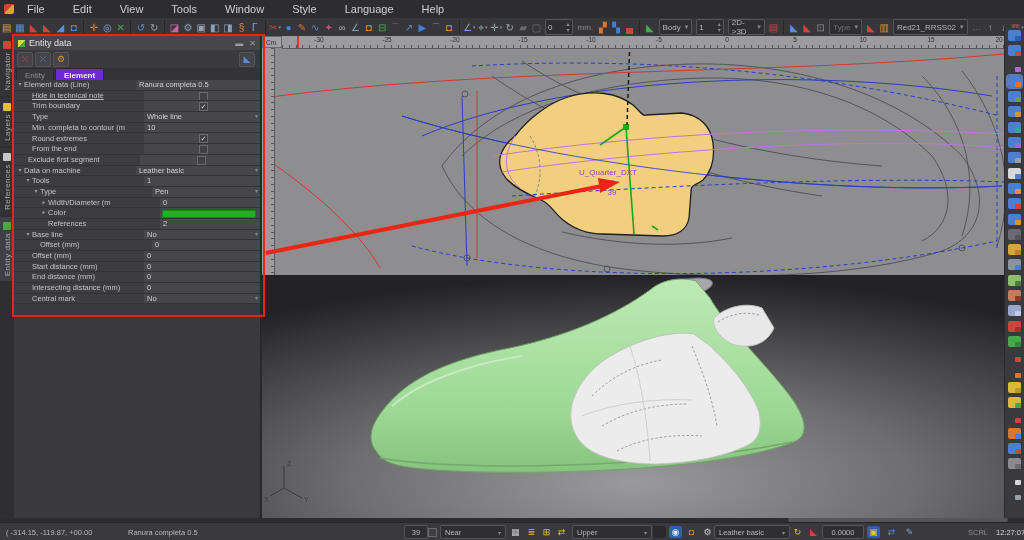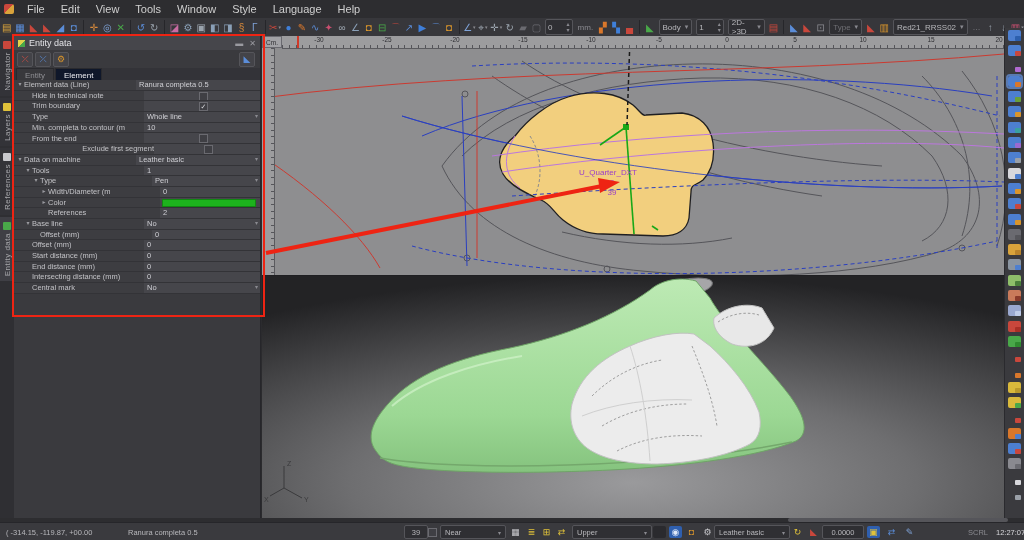--- a/index.html
+++ b/index.html
@@ -37,21 +37,21 @@
   .p-head{height:14px;background:#46464b;display:flex;align-items:center;font-size:9px;color:#e2e2e6;padding:0 4px;}
   .p-head .pic{width:7px;height:7px;background:linear-gradient(135deg,#e0d24a 50%,#49a849 50%);margin-right:4px;}
   .p-head .sp{flex:1;}
   .p-head .hb{color:#9a9aa0;font-size:8px;margin-left:6px;cursor:default;}
   .p-tools{height:16px;display:flex;align-items:center;padding:1px 3px;background:#3a3a3e;}
   .p-tools .pt{width:14px;height:13px;margin-right:2px;border:1px solid #55555a;border-radius:2px;
                display:flex;align-items:center;justify-content:center;font-size:9px;background:#434348;}
   .p-tools .sp{flex:1;}
   .p-tabs{height:14px;display:flex;align-items:flex-end;background:#333338;padding-left:2px;}
   .p-tab{font-size:8px;color:#8f8f94;background:#38383c;padding:2px 8px;margin-right:1px;border:1px solid #2a2a2e;border-bottom:none;cursor:default;}
-  .p-tab.active{color:#ececf0;background:#0f172a;}
+  .p-tab.active{color:#ececf0;background:#6d28d9;font-weight:bold;}
   .grid{position:absolute;left:0;top:44px;right:0;}
   .row{display:flex;height:9.7px;border-bottom:1px solid #333337;font-size:7.5px;line-height:9.5px;}
   .cl{width:120px;background:#3d3d41;color:#c2c2c6;white-space:nowrap;overflow:hidden;display:flex;align-items:center;}
   .cl .ar{width:8px;color:#9a9aa0;font-size:6px;text-align:center;flex:none;}
   .cv{flex:1;background:#46464b;color:#cfcfd4;padding-left:3px;position:relative;white-space:nowrap;overflow:hidden;}
   .cv .car{position:absolute;right:2px;top:0;color:#8a8a90;font-size:6px;}
   .chk{display:inline-block;width:7px;height:7px;border:1px solid #6a6a70;background:#3f3f44;margin-top:1px;
        font-size:7px;line-height:7px;color:#d8d8dc;text-align:center;}
   .cbar{position:absolute;left:2px;right:4px;top:1.5px;height:6px;background:#1db31d;border:1px solid #128812;}
   
@@ -89,21 +89,21 @@
   .ann-rect{position:absolute;left:12px;top:34px;width:249px;height:279px;border:2px solid #ee2413;z-index:20;pointer-events:none;}
   .ann-svg{position:absolute;left:0;top:0;z-index:21;pointer-events:none;}
 </style>
 </head>
 <body>
 
 <div class="app">
 
   <div class="menubar">
     <div class="appicon"></div>
-    <div id="menu-items" style="display: flex;">
+    <div id="menu-items" style="display: flex; gap: 12px;">
         <div class="mi">File</div>
         <div class="mi">Edit</div>
         <div class="mi">View</div>
         <div class="mi">Tools</div>
         <div class="mi">Window</div>
         <div class="mi">Style</div>
         <div class="mi">Language</div>
         <div class="mi">Help</div>
       </div>
   </div>
@@ -235,21 +235,21 @@
       </div>
     <div class="grid" id="prop-grid">
         <div class="row">
           <div class="cl" style="padding-left: 2px;">
             <span class="ar">▾</span>
             <span>Element data (Line)</span>
           </div>
           <div class="cv"><span>Ranura completa 0.5</span></div>
         </div>
         <div class="row">
-          <div class="cl" style="padding-left: 10px;">
+          <div class="cl" style="padding-left: 10px; text-decoration: underline;">
             <span class="ar"></span>
             <span>Hide in technical note</span>
           </div>
           <div class="cv" style="text-align: center;"><span class="chk"></span></div>
         </div>
         <div class="row">
           <div class="cl" style="padding-left: 10px;">
             <span class="ar"></span>
             <span>Trim boundary</span>
           </div>
@@ -265,26 +265,33 @@
         <div class="row">
           <div class="cl" style="padding-left: 10px;">
             <span class="ar"></span>
             <span>Min. completa to contour (m</span>
           </div>
           <div class="cv"><span>10</span></div>
         </div>
         <div class="row">
           <div class="cl" style="padding-left: 10px;">
             <span class="ar"></span>
+            <span>Round extremes</span>
+          </div>
+          <div class="cv" style="text-align: center;"><span class="chk">✓</span></div>
+        </div>
+        <div class="row">
+          <div class="cl" style="padding-left: 10px;">
+            <span class="ar"></span>
             <span>From the end</span>
           </div>
           <div class="cv" style="text-align: center;"><span class="chk"></span></div>
         </div>
         <div class="row">
-          <div class="cl" style="padding-left: 20px; justify-content: flex-end;">
+          <div class="cl" style="padding-left: 6px;">
             <span class="ar"></span>
             <span>Exclude first segment</span>
           </div>
           <div class="cv" style="text-align: center;"><span class="chk"></span></div>
         </div>
         <div class="row">
           <div class="cl" style="padding-left: 2px;">
             <span class="ar">▾</span>
             <span>Data on machine</span>
           </div>

